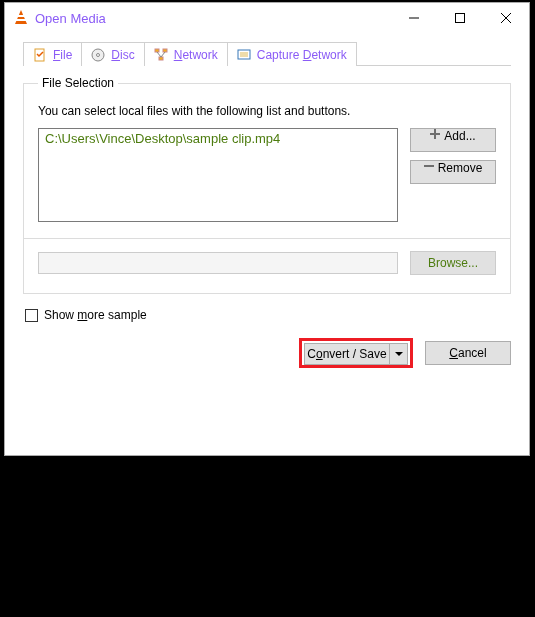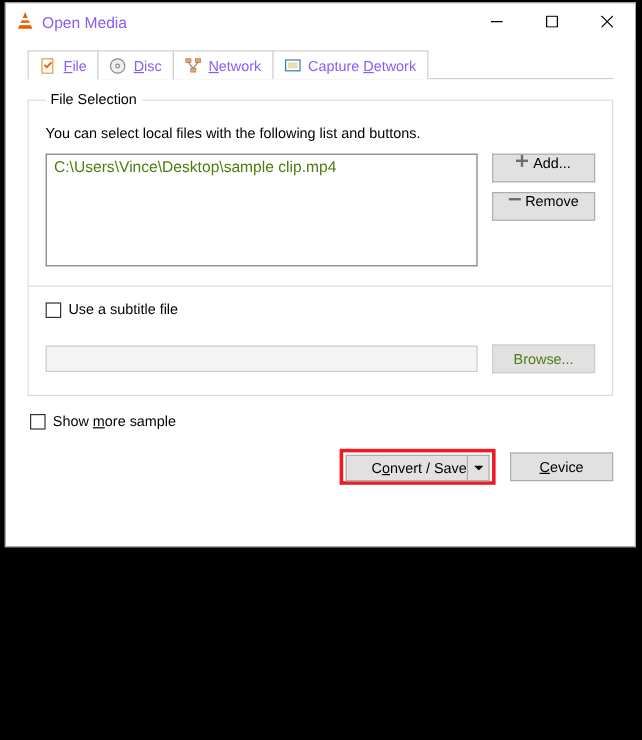--- a/index.html
+++ b/index.html
@@ -107,21 +107,21 @@
     gap:12px; padding: 6px 18px 0 0;
   }
   .convert-wrap {
     border: 3px solid #ED1C24; padding: 2px; display:flex; align-items:stretch;
     height: 30px;
   }
   .convert-btn, .cancel-btn {
     border:1px solid #ADADAD; background:#E1E1E1;
     display:flex; align-items:center; justify-content:center; font-size:12px;
   }
-  .convert-btn { width:102px; height:22px;justify-content:flex-end; }
+  .convert-btn { width:86px; height:22px; }
   .drop-btn { width:18px; height:22px; border:1px solid #ADADAD; border-left:none;
     background:#E1E1E1; display:flex; align-items:center; justify-content:center;}
   .drop-btn svg { fill:#000; }
   .cancel-btn { width:86px; height:24px; margin-right:0;}
   .u { text-decoration: underline; }
 </style>
 </head>
 <body>
 
 <div class="window">
@@ -211,24 +211,20 @@
           </div>
           <div class="btn">
             <span class="minus"></span>
             <span>Remove</span>
           </div>
         </div>
       </div>
     </fieldset>
 
     <div class="subgroup">
-      <div class="chkline">
-        <span class="chkbox"></span>
-        <span>Use a subtitle file</span>
-      </div>
       <div class="sub-row">
         <div class="sub-input"></div>
         <div class="browse-btn">
           <span>Browse...</span>
         </div>
       </div>
     </div>
 
     <div class="chkline2">
       <span class="chkbox"></span>
@@ -241,17 +237,17 @@
       <div class="convert-btn">
         <span><span>C</span><span class="u">o</span><span>nvert / Save</span></span>
       </div>
       <div class="drop-btn">
         <svg width="8" height="4">
             <polygon points="0,0 8,0 4,4"></polygon>
           </svg>
       </div>
     </div>
     <div class="cancel-btn">
-      <span><span></span><span class="u">C</span><span>evice</span></span>
+      <span><span></span><span class="u">C</span><span>ancel</span></span>
     </div>
   </div>
 
 </div>
 
 </body></html>

